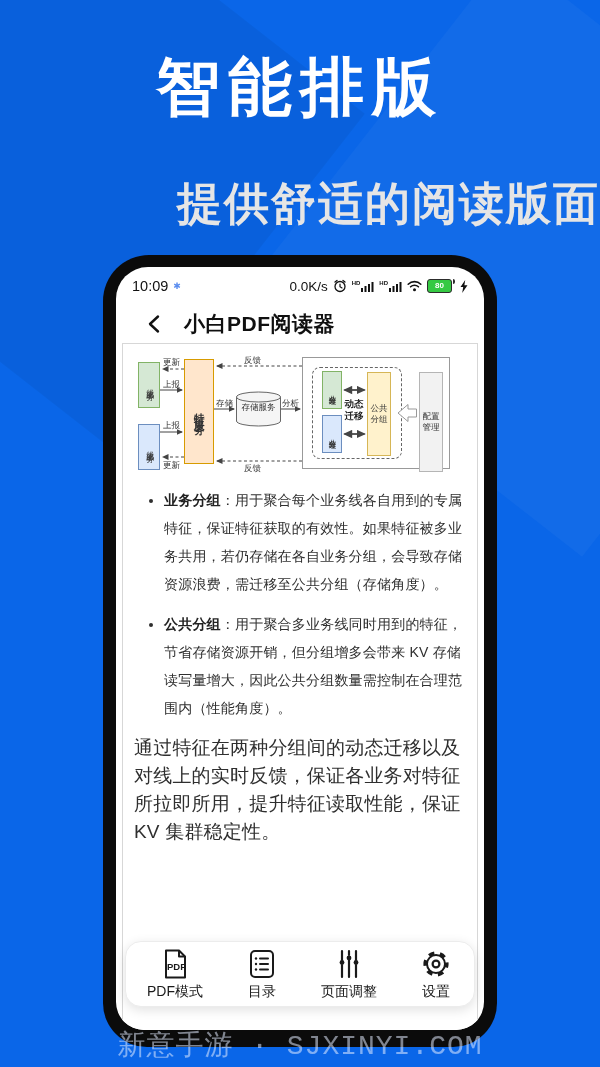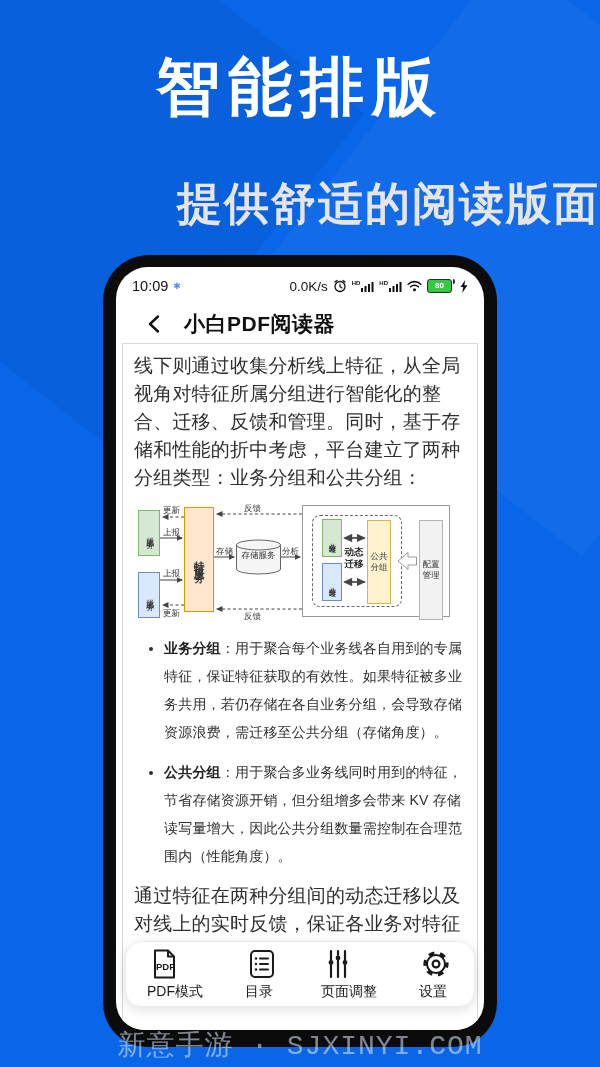--- a/index.html
+++ b/index.html
@@ -73,21 +73,21 @@
   .dlabel{position:absolute;z-index:4;font-size:8.5px;color:#333;white-space:nowrap;}
   .dyn-label{position:absolute;left:211px;top:44px;width:22px;z-index:4;
     font-size:9.5px;font-weight:bold;color:#222;line-height:1.25;text-align:center;}
   .z4{z-index:4;}
 
   
   .toolbar{position:absolute;left:9px;right:9px;bottom:23px;height:64px;z-index:6;
     background:#fff;border:1px solid #ececec;border-radius:16px;
     box-shadow:0 3px 12px rgba(0,0,0,0.12);
     display:flex;align-items:center;justify-content:space-around;}
-  .tb-item{display:flex;flex-direction:column;align-items:flex-start;gap:2px;cursor:pointer;}
+  .tb-item{display:flex;flex-direction:column;align-items:center;gap:2px;cursor:pointer;}
   .tb-label{font-size:14px;color:#1a1a1a;}
 
   
   .watermark{position:absolute;left:0;top:1026px;width:100%;text-align:center;z-index:9;
     font-size:28px;color:rgba(225,235,255,0.55);letter-spacing:1px;font-family:Liberation Mono, monospace;}
 </style>
 </head>
 <body>
 
 <div class="bg-shape1"></div>
@@ -155,21 +155,20 @@
     <div class="appbar">
       <span class="back-btn">
         <svg width="22" height="22" viewBox="0 0 22 22">
             <polyline points="14,3.5 6,11 14,18.5" fill="none" stroke="#111" stroke-width="2.4" stroke-linecap="round" stroke-linejoin="round"></polyline>
           </svg>
       </span>
       <span class="appbar-title">小白PDF阅读器</span>
     </div>
 
     <div class="content">
-      <p>线下则通过收集分析线上特征，从全局视角对特征所属分组进行智能化的整合、迁移、反馈和管理。同时，基于存储和性能的折中考虑，平台建立了两种分组类型：业务分组和公共分组：</p>
 
       <div class="diagram">
         <div class="outer-box"></div>
         <div class="dashed-box"></div>
 
         <svg class="dg-svg" width="336" height="120" viewBox="0 0 336 120">
           <defs>
             <marker id="aR" markerWidth="7" markerHeight="7" refX="5.5" refY="3" orient="auto">
                 <path d="M0 0 L6.5 3 L0 6 Z" fill="#444"></path>
               </marker>

